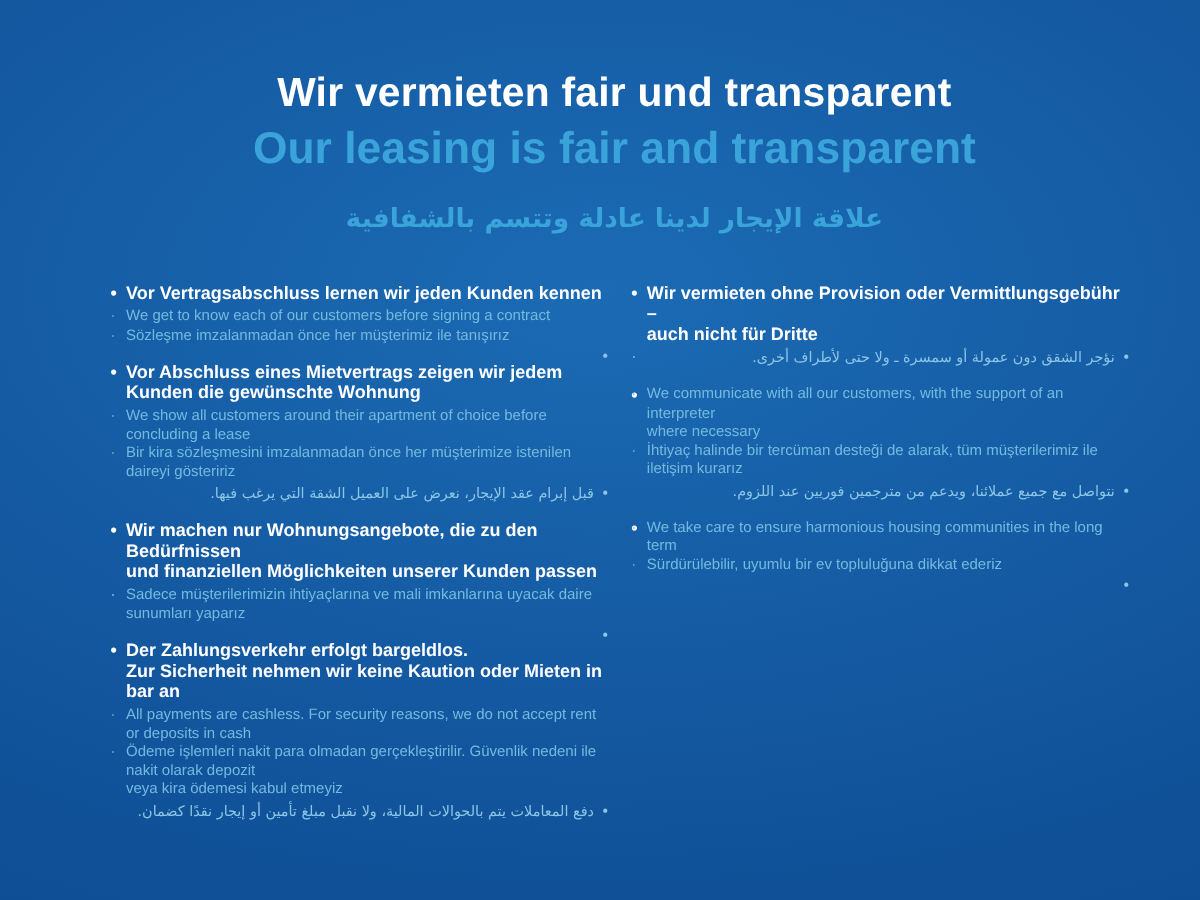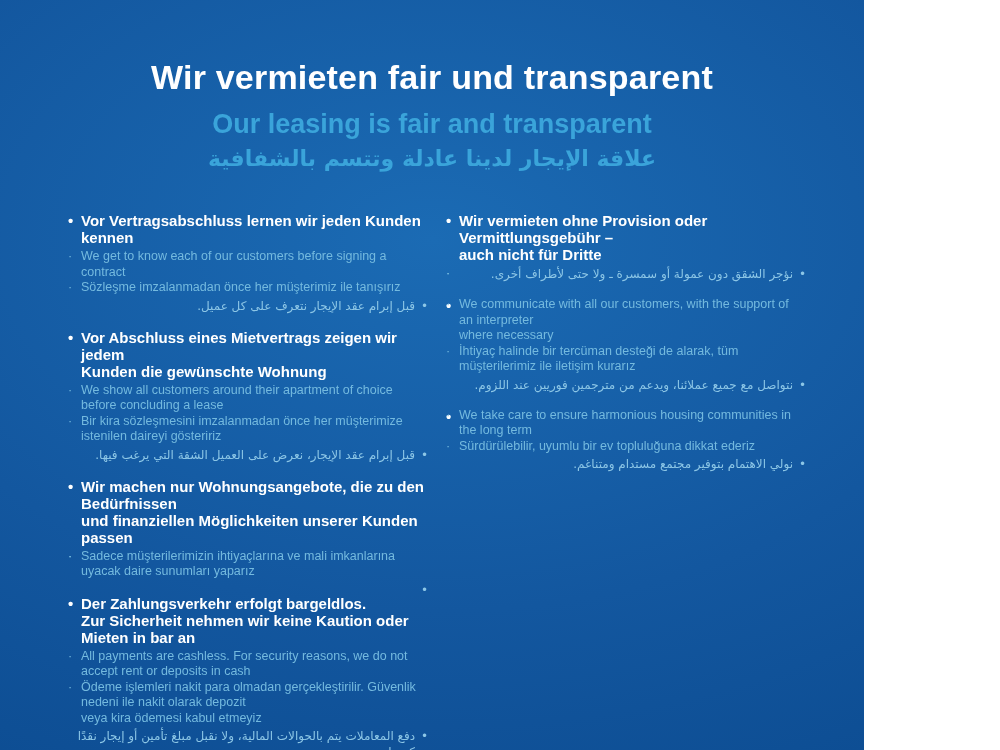--- a/index.html
+++ b/index.html
@@ -2,34 +2,35 @@
 <html><head>
 <meta charset="utf-8">
 <style>
   * { margin:0; padding:0; box-sizing:border-box; }
   html,body { width:1000px; height:750px; }
   body{
     font-family:"Liberation Sans","DejaVu Sans",sans-serif;
     overflow:hidden;
   }
   .page{
-    width:864px; height:750px;
+    width:1000px; height:750px;
     background:radial-gradient(ellipse 120% 90% at 50% 32%, #1b6bb4 0%, #13579f 55%, #0b4a8f 100%);
     padding-top:56px;
+    padding-left:24px;
   }
   
   .hdr{ text-align:center; }
   .hdr h1{
     color:#ffffff; font-size:34px; font-weight:bold; letter-spacing:.2px;
     line-height:42px; margin-bottom:8px;
   }
   .hdr .sub{
-    color:#3aa4da; font-size:27px; font-weight:bold; line-height:36px;
+    color:#3aa4da; font-size:37px; font-weight:bold; line-height:36px;
   }
-  .hdr .sub.ar{ font-size:22px; line-height:34px; font-family:"DejaVu Sans",sans-serif; }
+  .hdr .sub.ar{ font-size:22px; line-height:34px; font-family:"DejaVu Sans",sans-serif;margin-top:24px; }
   
   .columns{
     display:flex; gap:18px;
     padding:0 58px 0 68px;
     margin-top:36px;
   }
   .col{ flex:1; min-width:0; }
   .item{ margin-bottom:15px; }
   .line{ position:relative; white-space:pre-line; }
   .line .b{ position:absolute; left:0; top:0; }
@@ -60,21 +61,21 @@
   </header>
 
   <main class="columns">
 
     <section class="col">
 
       <div class="item">
         <div class="line de"><span class="b">•</span><span>Vor Vertragsabschluss lernen wir jeden Kunden kennen</span></div>
         <div class="line sub-line"><span class="b">·</span><span>We get to know each of our customers before signing a contract</span></div>
         <div class="line sub-line"><span class="b">·</span><span>Sözleşme imzalanmadan önce her müşterimiz ile tanışırız</span></div>
-        <div class="line sub-line ar-line" dir="rtl"><span class="b">•</span><span>قبل إبرام عقد الإيجار نتعرف على كل عميل.</span></div>
+        <div class="line sub-line ar-line" dir="rtl"><span class="b">•</span></div>
       </div>
 
       <div class="item">
         <div class="line de"><span class="b">•</span><span>Vor Abschluss eines Mietvertrags zeigen wir jedem
 Kunden die gewünschte Wohnung</span></div>
         <div class="line sub-line"><span class="b">·</span><span>We show all customers around their apartment of choice before concluding a lease</span></div>
         <div class="line sub-line"><span class="b">·</span><span>Bir kira sözleşmesini imzalanmadan önce her müşterimize istenilen daireyi gösteririz</span></div>
         <div class="line sub-line ar-line" dir="rtl"><span class="b">•</span><span>قبل إبرام عقد الإيجار، نعرض على العميل الشقة التي يرغب فيها.</span></div>
       </div>
 
@@ -112,20 +113,20 @@
         <div class="line sub-line"><span class="b">·</span><span>We communicate with all our customers, with the support of an interpreter
 where necessary</span></div>
         <div class="line sub-line"><span class="b">·</span><span>İhtiyaç halinde bir tercüman desteği de alarak, tüm müşterilerimiz ile iletişim kurarız</span></div>
         <div class="line sub-line ar-line" dir="rtl"><span class="b">•</span><span>نتواصل مع جميع عملائنا، ويدعم من مترجمين فوريين عند اللزوم.</span></div>
       </div>
 
       <div class="item">
         <div class="line de"><span class="b">•</span></div>
         <div class="line sub-line"><span class="b">·</span><span>We take care to ensure harmonious housing communities in the long term</span></div>
         <div class="line sub-line"><span class="b">·</span><span>Sürdürülebilir, uyumlu bir ev topluluğuna dikkat ederiz</span></div>
-        <div class="line sub-line ar-line" dir="rtl"><span class="b">•</span><span>نولي الاهتمام بتوفير مجتمع مستدام ومتناغم.</span></div>
+        <div class="line sub-line ar-line" dir="rtl"><span class="b">•</span></div>
       </div>
 
     </section>
 
   </main>
 
 </div>
 
 </body></html>

